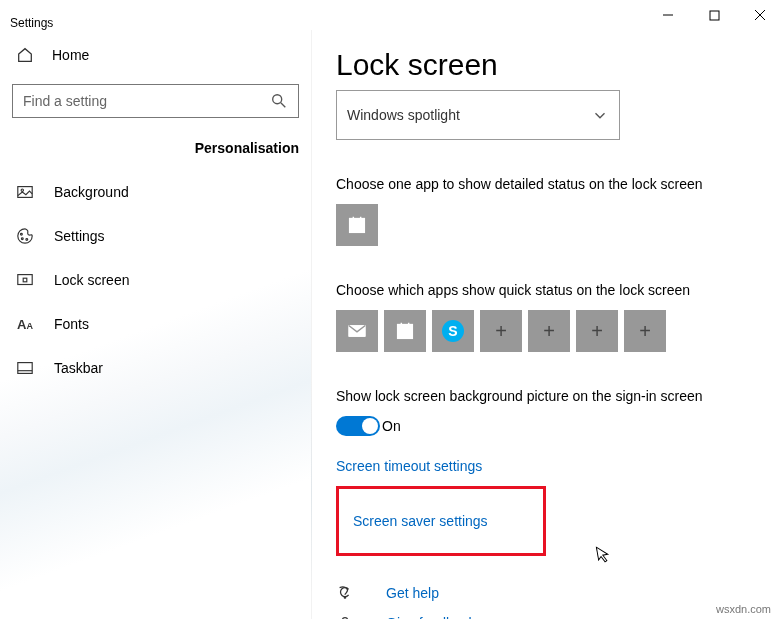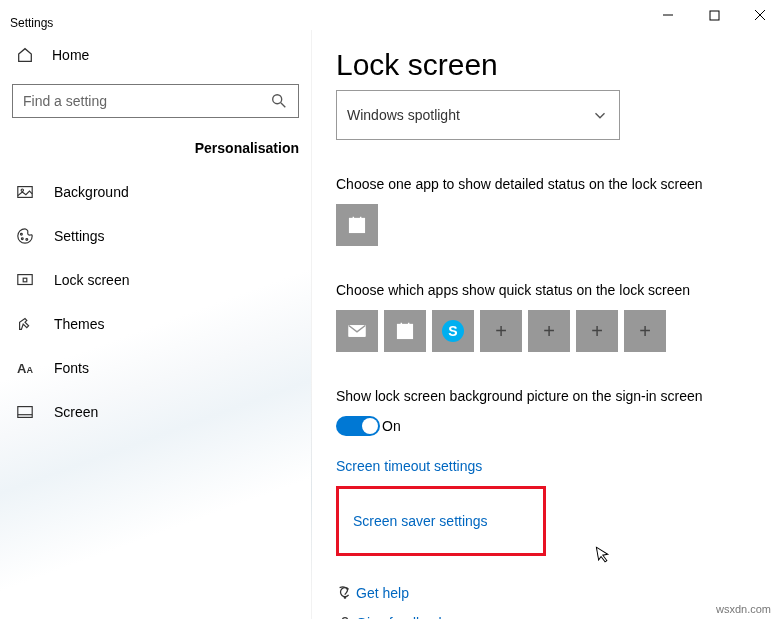--- a/index.html
+++ b/index.html
@@ -111,21 +111,21 @@
     content:""; position:absolute; right:2px; top:2px;
     width:16px; height:16px; background:#fff; border-radius:50%;
   }
   .link { color:#0067c0; font-size:14px; padding: 8px 0; display:block; }
   .highlight-box {
     border: 3px solid #e81123;
     padding: 24px 14px;
     width: 210px;
     margin: 4px 0 22px 0;
   }
-  .help-row { display:flex; align-items:center; gap:2px; padding: 6px 0; }
+  .help-row { display:flex; align-items:center; gap:32px; padding: 6px 0; }
   .help-row .txt { color:#0067c0; font-size:14px; }
   .watermark {
     position:absolute; bottom:4px; right:12px;
     font-size:11px; color:#777;
   }
   .cursor {
     position:absolute; left:597px; top:545px;
     font-size:16px; color:#000; transform: rotate(-10deg);
   }
 </style>
@@ -202,40 +202,32 @@
       <span class="icon">
           <svg viewBox="0 0 20 20" fill="none" stroke="#333" stroke-width="1.3">
             <rect x="2" y="4" width="16" height="11"></rect>
             <rect x="8" y="8" width="4" height="4"></rect>
           </svg>
         </span>
       <span>Lock screen</span>
     </div>
     <div class="nav-item">
       <span class="icon">
-          <svg viewBox="0 0 20 20" fill="none" stroke="#333" stroke-width="1.3">
-            <path d="M4 16 L4 8 L10 4 L12 6 L10 8 L14 12 L12 14 L8 10 L6 16 Z"></path>
-          </svg>
-        </span>
-      <span>Themes</span>
-    </div>
-    <div class="nav-item">
-      <span class="icon">
           <span style="font-size:13px;font-weight:600;">A<span style="font-size:9px;">A</span></span>
         </span>
       <span>Fonts</span>
     </div>
     <div class="nav-item">
       <span class="icon">
           <svg viewBox="0 0 20 20" fill="none" stroke="#333" stroke-width="1.3">
             <rect x="2" y="4" width="16" height="12"></rect>
             <line x1="2" y1="13" x2="18" y2="13"></line>
           </svg>
         </span>
-      <span>Screen</span>
+      <span>Taskbar</span>
     </div>
   </div>
 
   <div class="main">
     <div class="page-title">Lock screen</div>
 
     <div class="dropdown">
       <span>Windows spotlight</span>
       <span class="chev icon">
         <svg viewBox="0 0 20 20" fill="none" stroke="#555" stroke-width="1.5">

